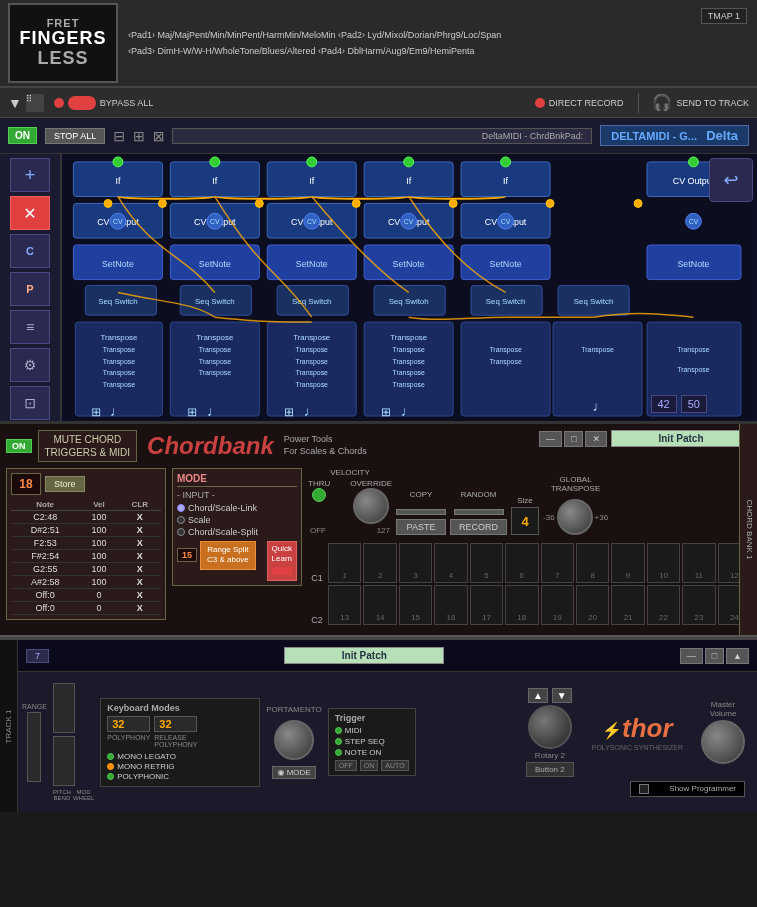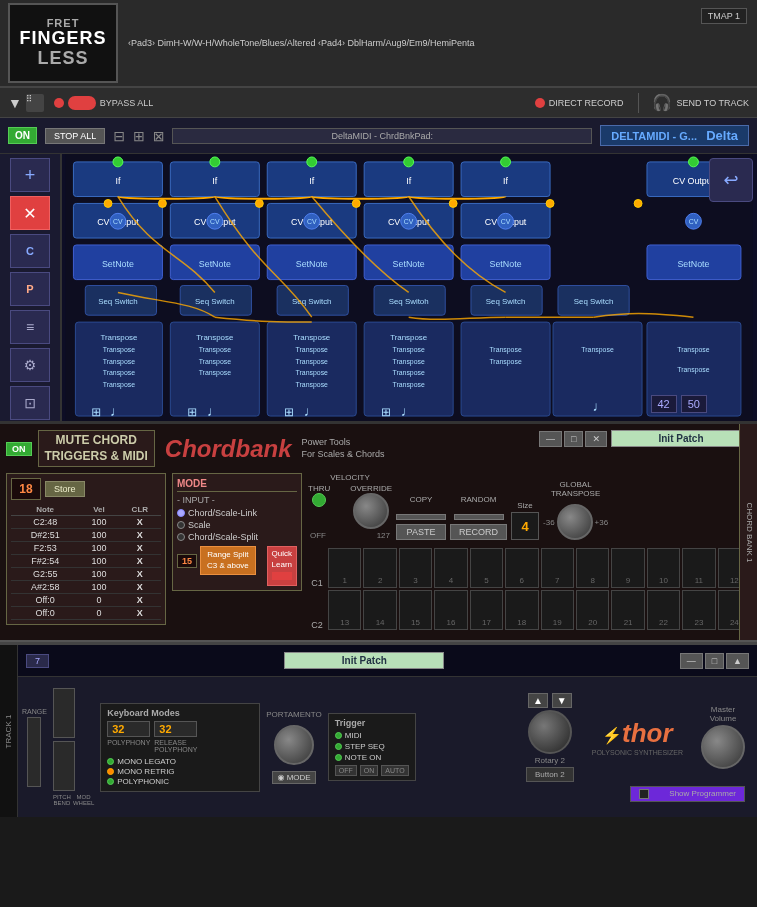--- a/index.html
+++ b/index.html
@@ -126,21 +126,21 @@
       border: 1px solid #777;
       cursor: pointer;
     }
     .daw-label {
       background: #2a2a40;
       border: 1px solid #555;
       padding: 2px 8px;
       font-size: 9px;
       color: #aaa;
       flex: 1;
-      text-align: center;
+      text-align: right;
     }
     .delta-badge {
       background: #1a3a6a;
       border: 1px solid #4a6aaa;
       padding: 2px 10px;
       font-size: 11px;
       font-weight: bold;
       color: #6af;
     }
 
@@ -724,21 +724,21 @@
       gap: 2px;
     }
     .master-vol-knob {
       width: 44px;
       height: 44px;
       border-radius: 50%;
       background: radial-gradient(circle at 35% 35%, #888, #333);
       border: 2px solid #666;
     }
     .show-programmer {
-      background: #6d28d9;
+      background: #000000;
       border: 1px solid #555;
       padding: 2px 8px;
       font-size: 8px;
       color: #aaa;
       cursor: pointer;
       display: inline-flex;
       align-items: center;
       gap: 20px;
       margin-left: 7px;
     }
@@ -754,20 +754,21 @@
 
 <div class="top-header" style="position:relative;">
   <div class="logo-box">
     <div class="logo-text">
       <span>FRET</span>
       FINGERS
       <span style="font-size:18px">LESS</span>
     </div>
   </div>
   <div class="preset-info">
+    <div>‹Pad1› Maj/MajPent/Min/MinPent/HarmMin/MeloMin ‹Pad2› Lyd/Mixol/Dorian/Phrg9/Loc/Span</div>
     <div>‹Pad3› DimH-W/W-H/WholeTone/Blues/Altered ‹Pad4› DblHarm/Aug9/Em9/HemiPenta</div>
   </div>
   <div class="tmap-badge">TMAP 1</div>
 </div>
 
 <div class="toolbar">
   <div class="toolbar-item">
     <span style="font-size:14px; color:#ccc; cursor:pointer;">▼</span>
     <span style="display:inline-block; width:18px; height:18px; background:#444; border-radius:2px; cursor:pointer;">⠿</span>
   </div>
@@ -966,21 +967,21 @@
       <text x="697" y="71" text-anchor="middle" fill="#adf" font-size="7" font-family="Arial">CV</text>
     </svg>
   </div>
 </div>
 
 <div class="chordbank-section" style="position:relative; padding-bottom: 8px;">
 
   <div class="chordbank-header">
     <span class="on-pill">ON</span>
     <div class="mute-chord-box">
-      <div style="text-align:center; font-size:12px; line-height:1.3;font-weight:bold;">MUTE CHORD<br>TRIGGERS &amp; MIDI</div>
+      <div style="text-align:center; font-size:10px; line-height:1.3;">MUTE CHORD<br>TRIGGERS &amp; MIDI</div>
     </div>
     <div class="chordbank-title">Chordbank</div>
     <div class="power-tools-text">
       <div>Power Tools</div>
       <div>For Scales &amp; Chords</div>
     </div>
 
     <div class="init-patch-area">
       <div class="mini-btn-row">
         <div class="mini-btn">—</div>

